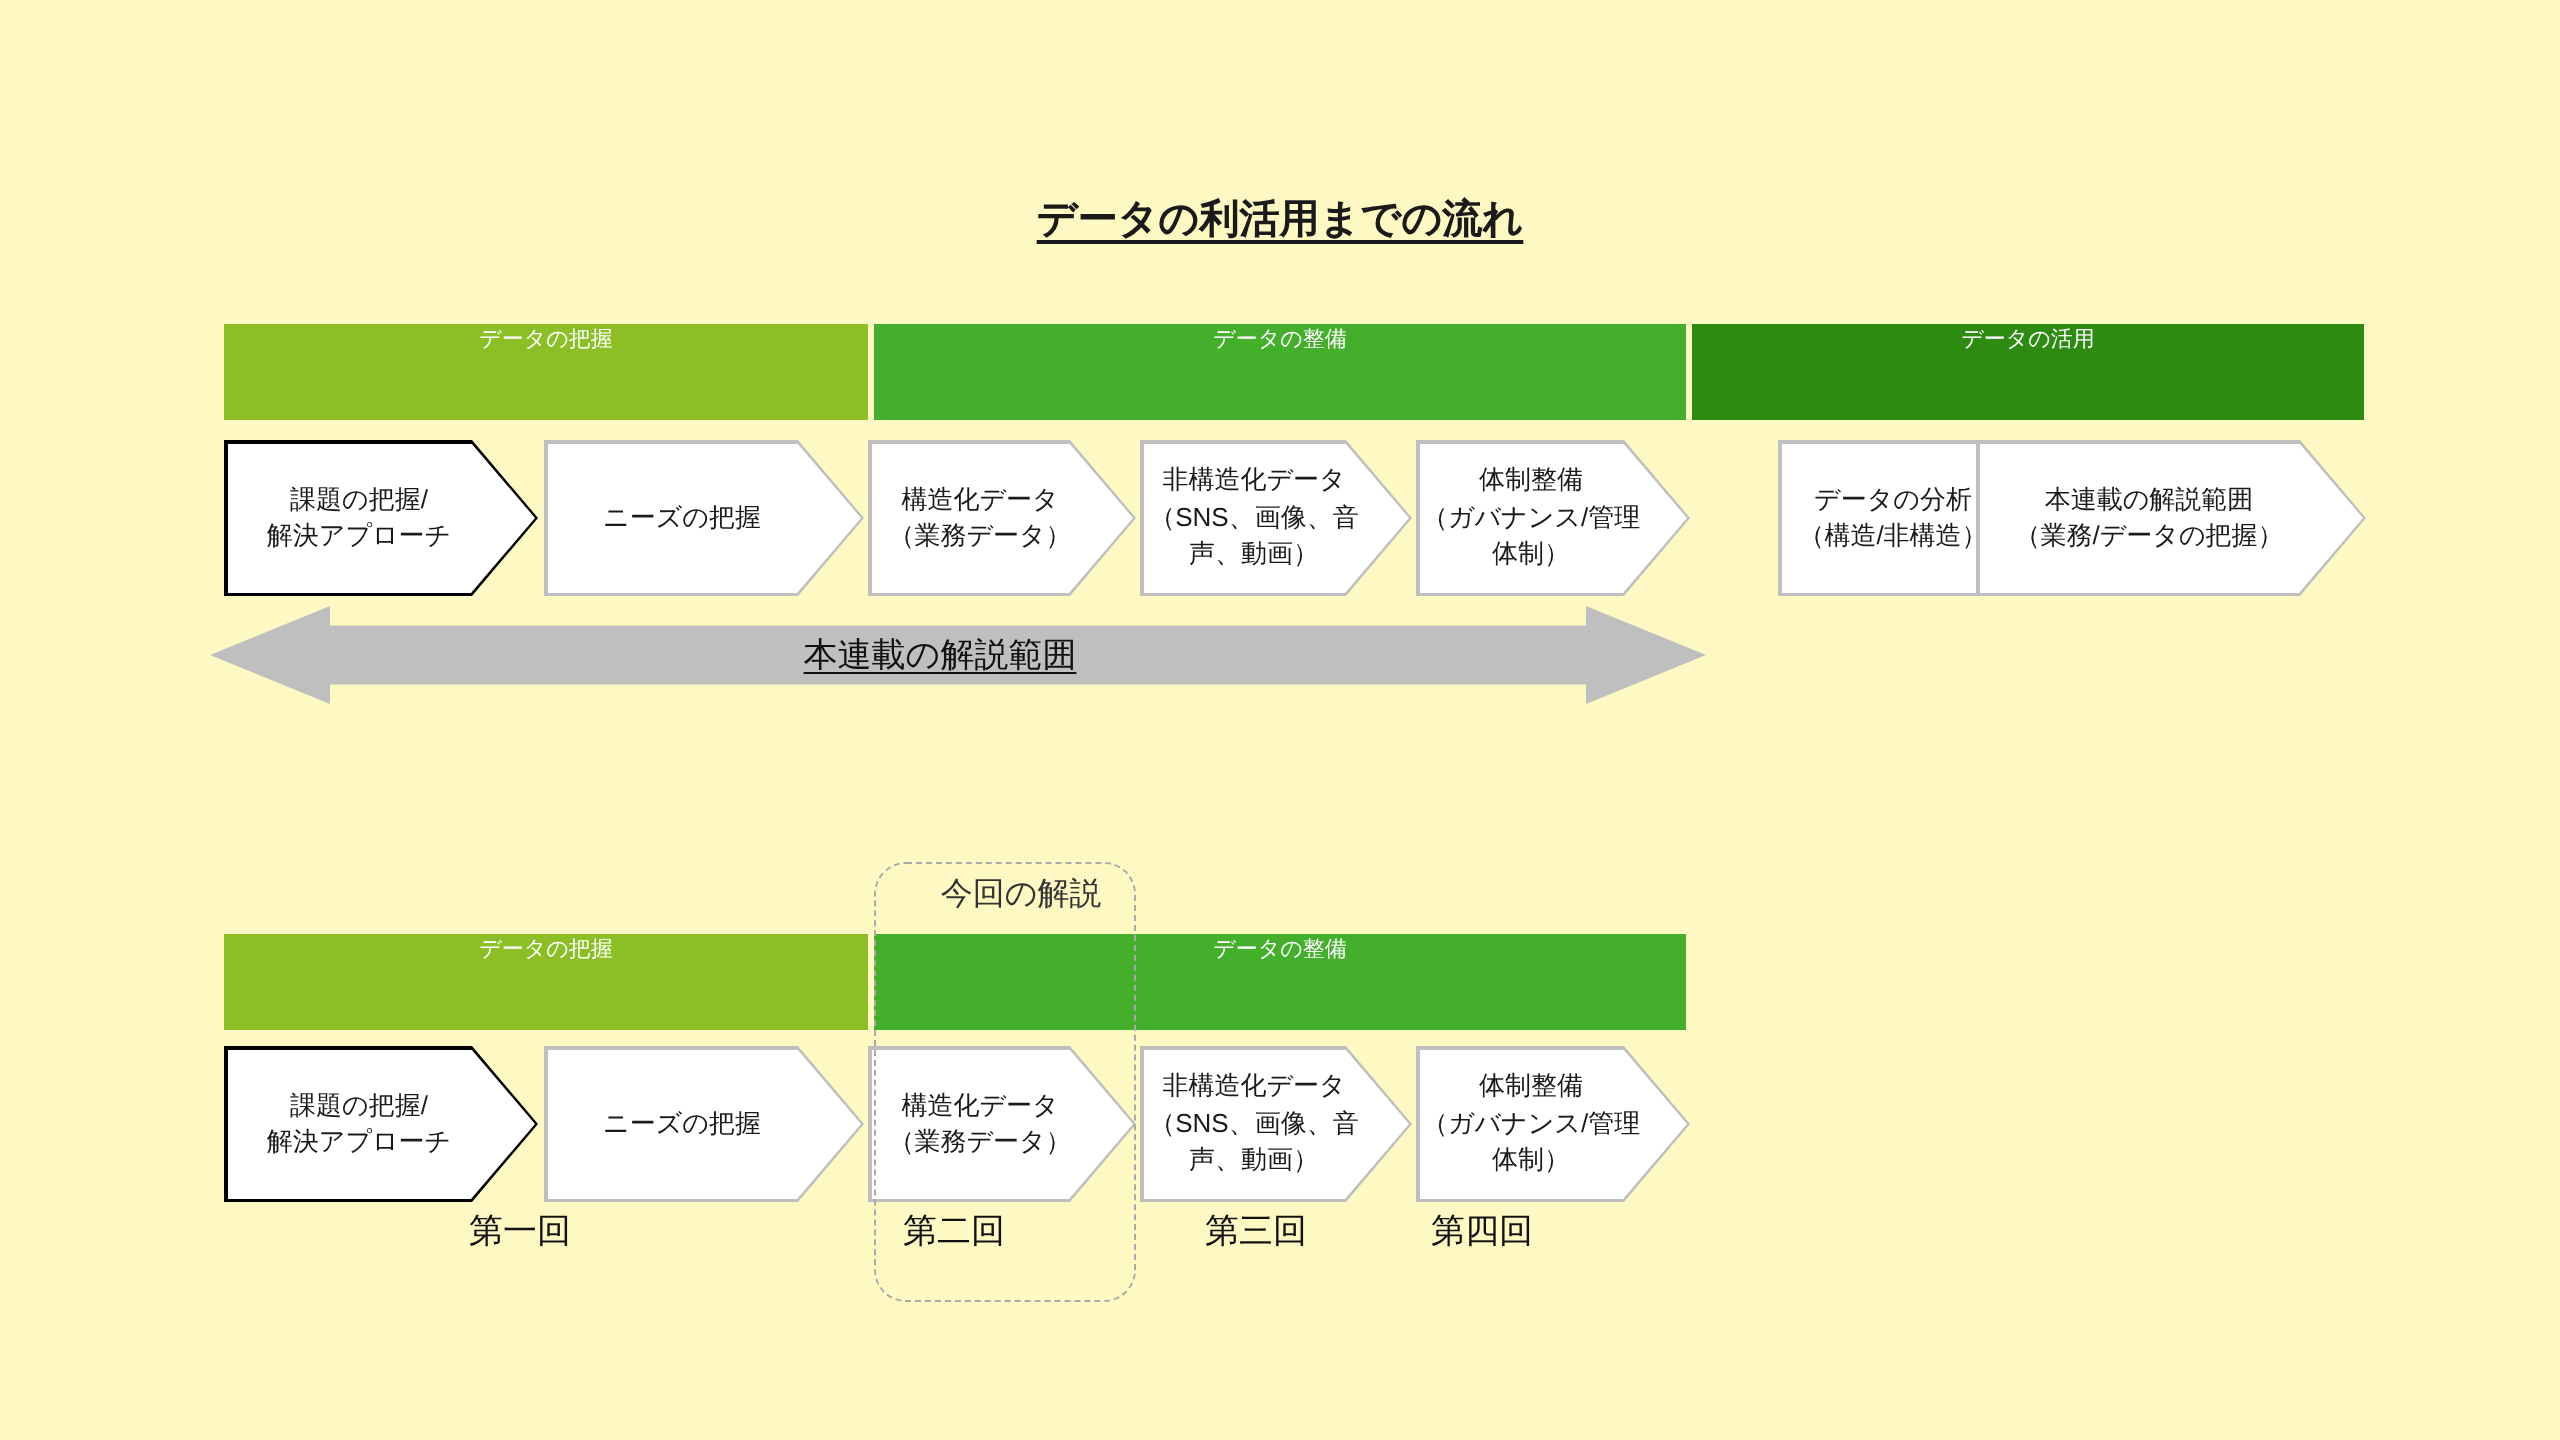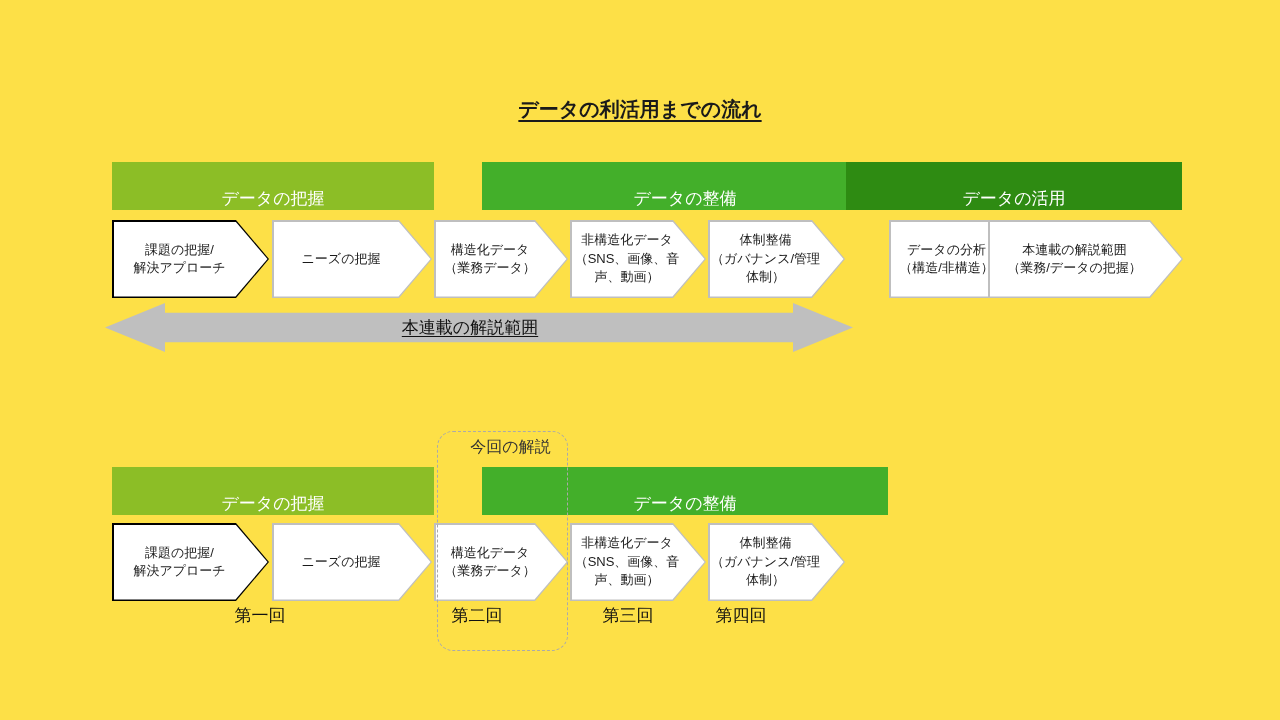--- a/index.html
+++ b/index.html
@@ -1,25 +1,25 @@
 <!DOCTYPE html>
 <html style="--phase-light: #8CBE26; --phase-mid: #43AF2A; --phase-dark: #2E8B12; --arrow-gray: #BFBFBF; --border-gray: #BFBFBF; --border-black: #000000; --callout-border: #AAAAAA;"><head>
 <meta charset="utf-8">
 <style>
   html,body{margin:0;padding:0;background:#ffffff;}
   body{font-family:"Liberation Sans","DejaVu Sans",sans-serif;color:#1a1a1a;}
-  .canvas{position:relative;width:1280px;height:720px;background:#fde047;overflow:hidden;}
+  .canvas{position:relative;width:1280px;height:720px;background:#fef9c3;overflow:hidden;}
 
   .title{position:absolute;left:0;top:96px;width:100%;text-align:center;
          font-size:20px;font-weight:bold;text-decoration:underline;text-underline-offset:4px;}
 
-  .bar{position:absolute;height:48px;display:flex;align-items:flex-end;justify-content:center;
-       color:#ffffff;font-size:17px;}
+  .bar{position:absolute;height:48px;display:flex;align-items:flex-start;justify-content:center;
+       color:#ffffff;font-size:11px;}
   .bar.light{background:var(--phase-light,#8CBE26);}
-  .bar.mid{background:var(--phase-mid,#43AF2A);margin-left:45px;}
+  .bar.mid{background:var(--phase-mid,#43AF2A);}
   .bar.dark{background:var(--phase-dark,#2E8B12);}
 
   .chev{position:absolute;height:78px;}
   .chev-shape{position:absolute;inset:0;
       clip-path:polygon(0 0, calc(100% - 33px) 0, 100% 50%, calc(100% - 33px) 100%, 0 100%);}
   .chev-shape.b-gray{background:var(--border-gray,#BFBFBF);}
   .chev-shape.b-black{background:var(--border-black,#000000);}
   .chev-fill{position:absolute;inset:1.5px;background:#ffffff;
       clip-path:polygon(0 0, calc(100% - 32px) 0, 100% 50%, calc(100% - 32px) 100%, 0 100%);}
   .chev-label{position:absolute;inset:0;padding:2px 26px 2px 4px;display:flex;flex-direction:column;

